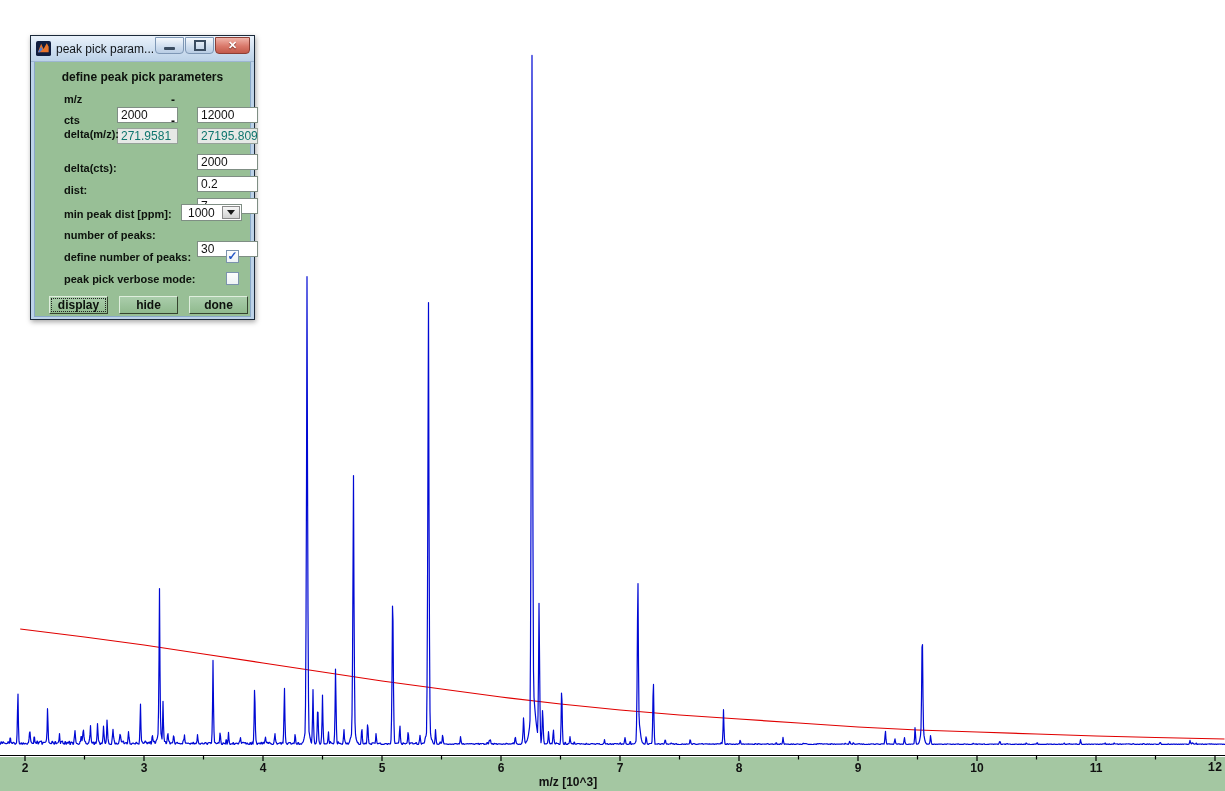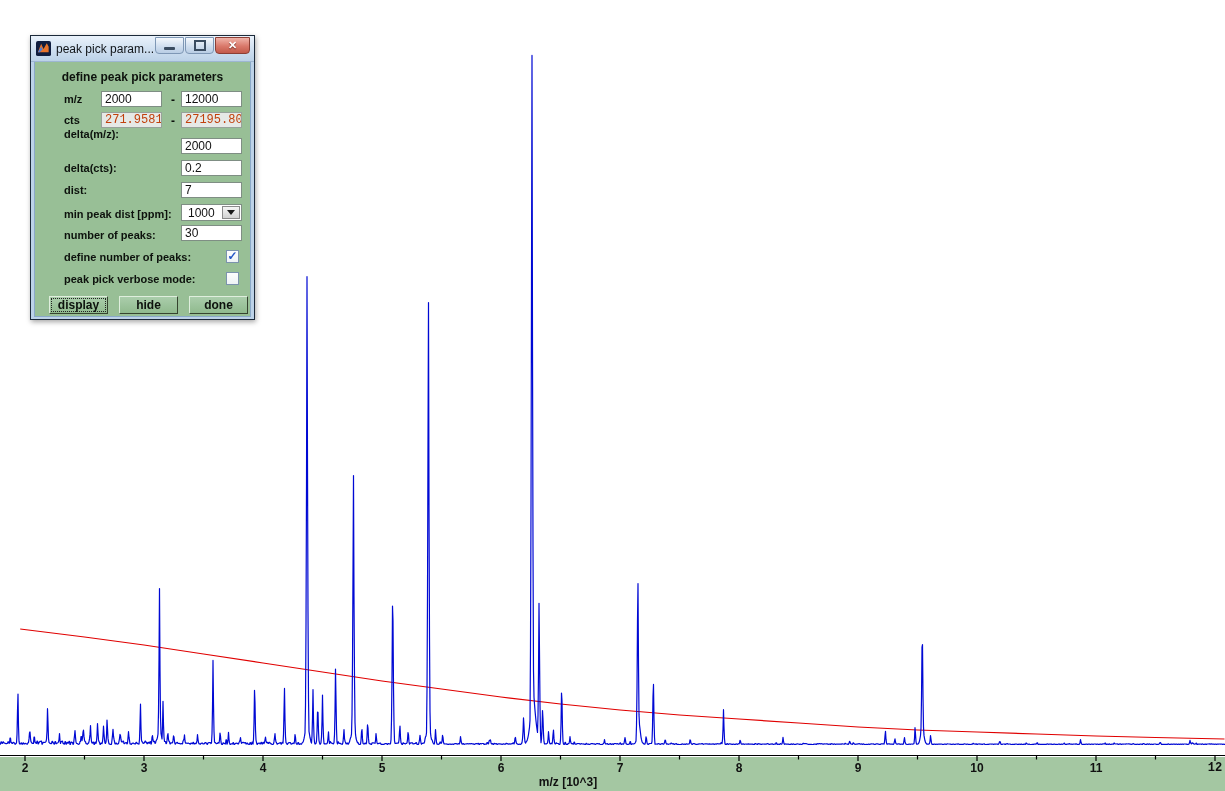--- a/index.html
+++ b/index.html
@@ -32,22 +32,22 @@
   .glyph-restore{width:8px;height:7px;border:2px solid #3a4c61;background:transparent;}
   .glyph-close{font-size:11px;font-weight:bold;color:#fff;text-shadow:0 1px 1px #6d241c;line-height:1;}
 
   .client{position:relative;margin:0 3px 3px 3px;height:254px;background:#98bf96;
           border:1px solid #8aa9c8;border-top:none;}
   .hdr{position:absolute;left:0;top:8px;width:100%;text-align:center;
        font-size:12px;font-weight:bold;color:#0d120d;}
   .lbl{position:absolute;left:13px;font-size:11px;font-weight:bold;color:#0d120d;white-space:nowrap;padding-left:16px;}
   .fld{position:absolute;box-sizing:border-box;width:61px;height:16px;border:1px solid #7f8e84;
        background:#fff;font-family:"Liberation Sans",sans-serif;font-size:12px;color:#111;
-       padding:0 0 0 3px;margin:0;}
-  .fld:disabled,.fld.disabled{background:#e6e9e6;color:#c2410c;border-color:#97a29a;font-family:Liberation Mono, monospace;}
+       padding:0 0 0 3px;margin:16px;}
+  .fld:disabled,.fld.disabled{background:#e6e9e6;color:#0f766e;border-color:#97a29a;}
   .dash{position:absolute;left:133px;width:10px;text-align:center;
         font-size:12px;font-weight:bold;color:#0d120d;}
   .dd{position:absolute;left:146px;width:61px;height:17px;box-sizing:border-box;
       border:1px solid #7f8e84;background:#fff;}
   .dd-val{position:absolute;left:6px;top:1px;font-size:12px;color:#111;}
   .dd-btn{position:absolute;right:1px;top:1px;bottom:1px;width:16px;
           background:linear-gradient(#f6f6f6,#d2d2d2);border:1px solid #8a8a8a;
           display:flex;align-items:center;justify-content:center;}
   .dd-arrow{width:0;height:0;border-left:4px solid transparent;border-right:4px solid transparent;
             border-top:5px solid #1a1a1a;}

